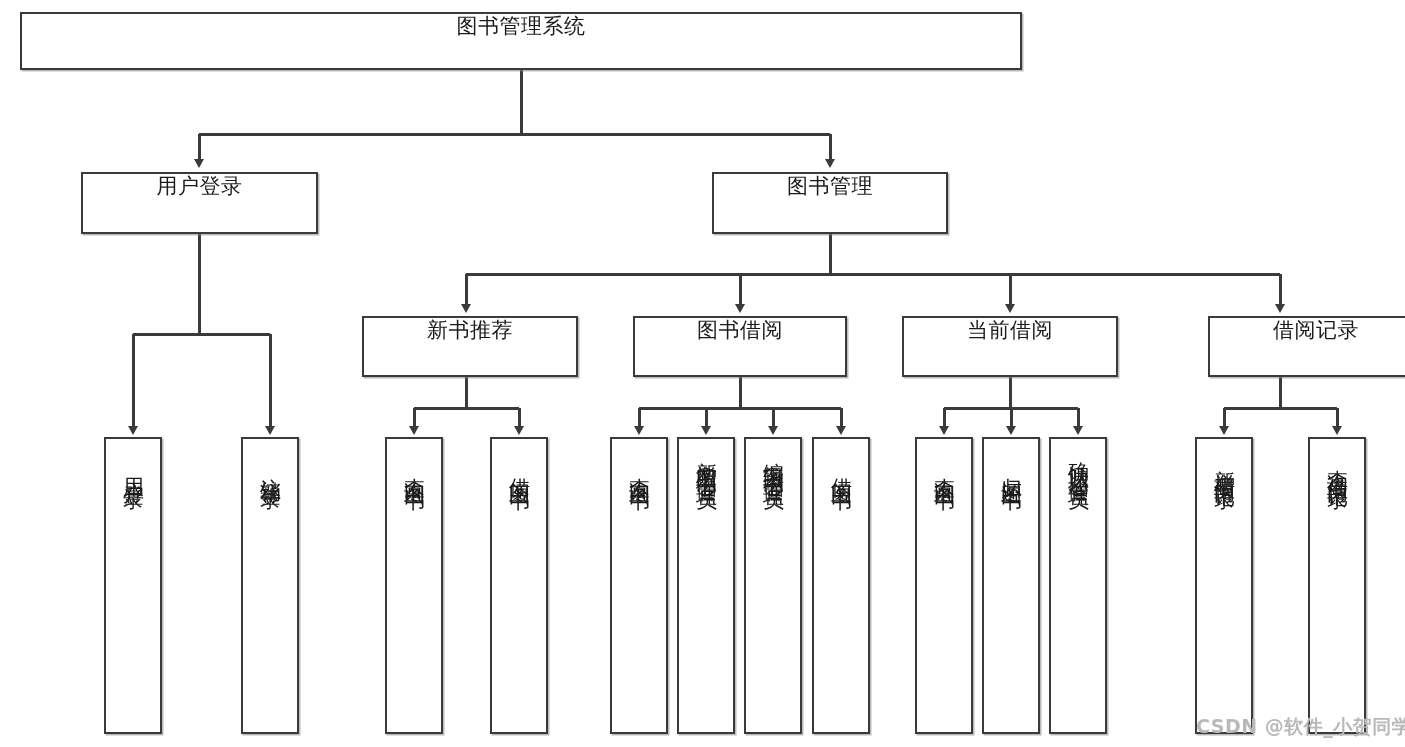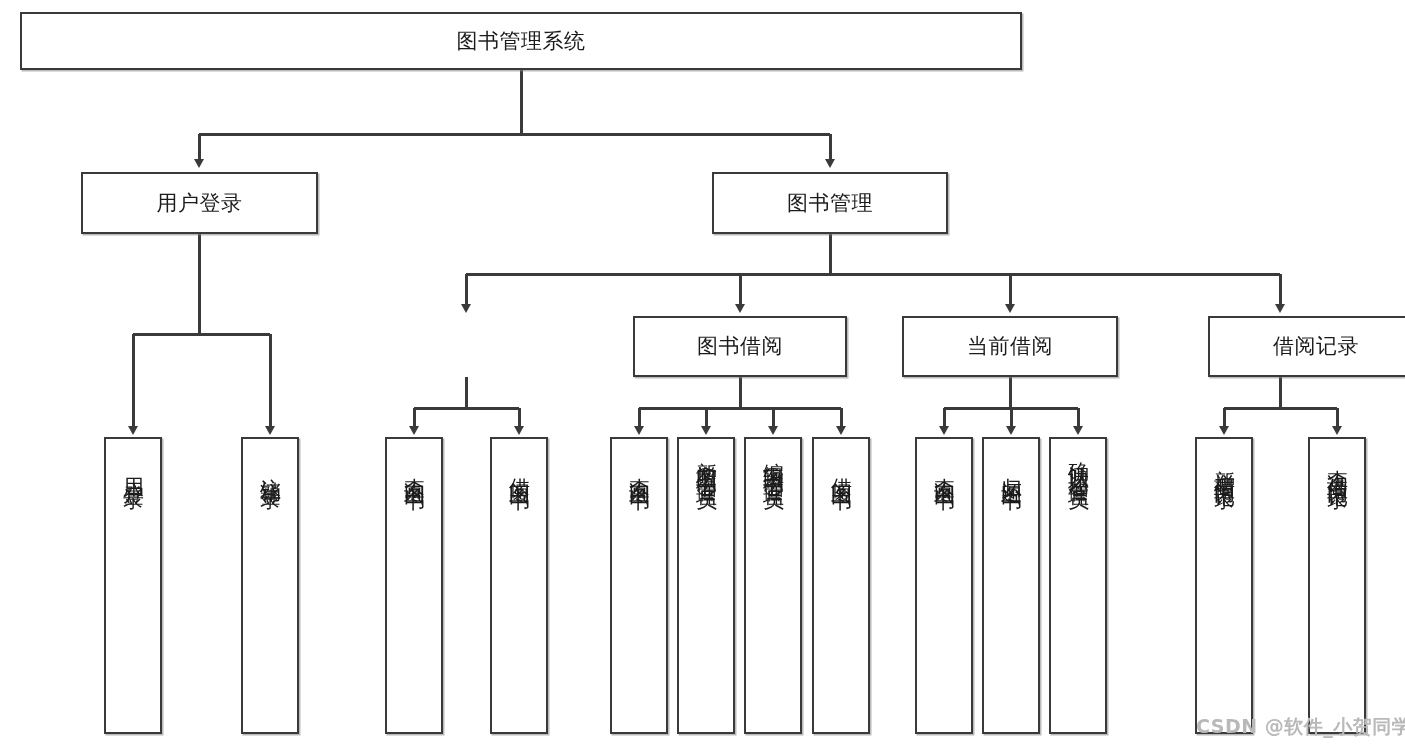--- a/index.html
+++ b/index.html
@@ -24,21 +24,20 @@
     width: 1405px;
     height: 747px;
   }
   .node {
     position: absolute;
     box-sizing: border-box;
     background: #ffffff;
     border: 2px solid #3a3a3a;
     box-shadow: 1.5px 1.5px 0 0 rgba(130,130,130,0.55);
     display: flex;
-    align-items: center;
     justify-content: center;
     color: #1b1b1b;
   }
   .node.horiz {
     font-size: 21px;
     letter-spacing: 0.5px;
     line-height: 1.15;
   }
   .node.vert {
     writing-mode: vertical-rl;
@@ -124,20 +123,23 @@
     <span class="label">图书管理系统</span>
   </div>
 
   <div class="node horiz" style="left:81px; top:172px; width:237px; height:62px;">
     <span class="label">用户登录</span>
   </div>
   <div class="node horiz" style="left:712px; top:172px; width:236px; height:62px;">
     <span class="label">图书管理</span>
   </div>
 
+  <div class="node horiz" style="left:362px; top:316px; width:216px; height:61px;">
+    <span class="label">新书推荐</span>
+  </div>
   <div class="node horiz" style="left:902px; top:316px; width:216px; height:61px;">
     <span class="label">当前借阅</span>
   </div>
   <div class="node horiz" style="left:633px; top:316px; width:214px; height:61px;">
     <span class="label">图书借阅</span>
   </div>
   <div class="node horiz" style="left:1172px; top:316px; width:216px; height:61px;margin-left:36px;">
     <span class="label">借阅记录</span>
   </div>
 

